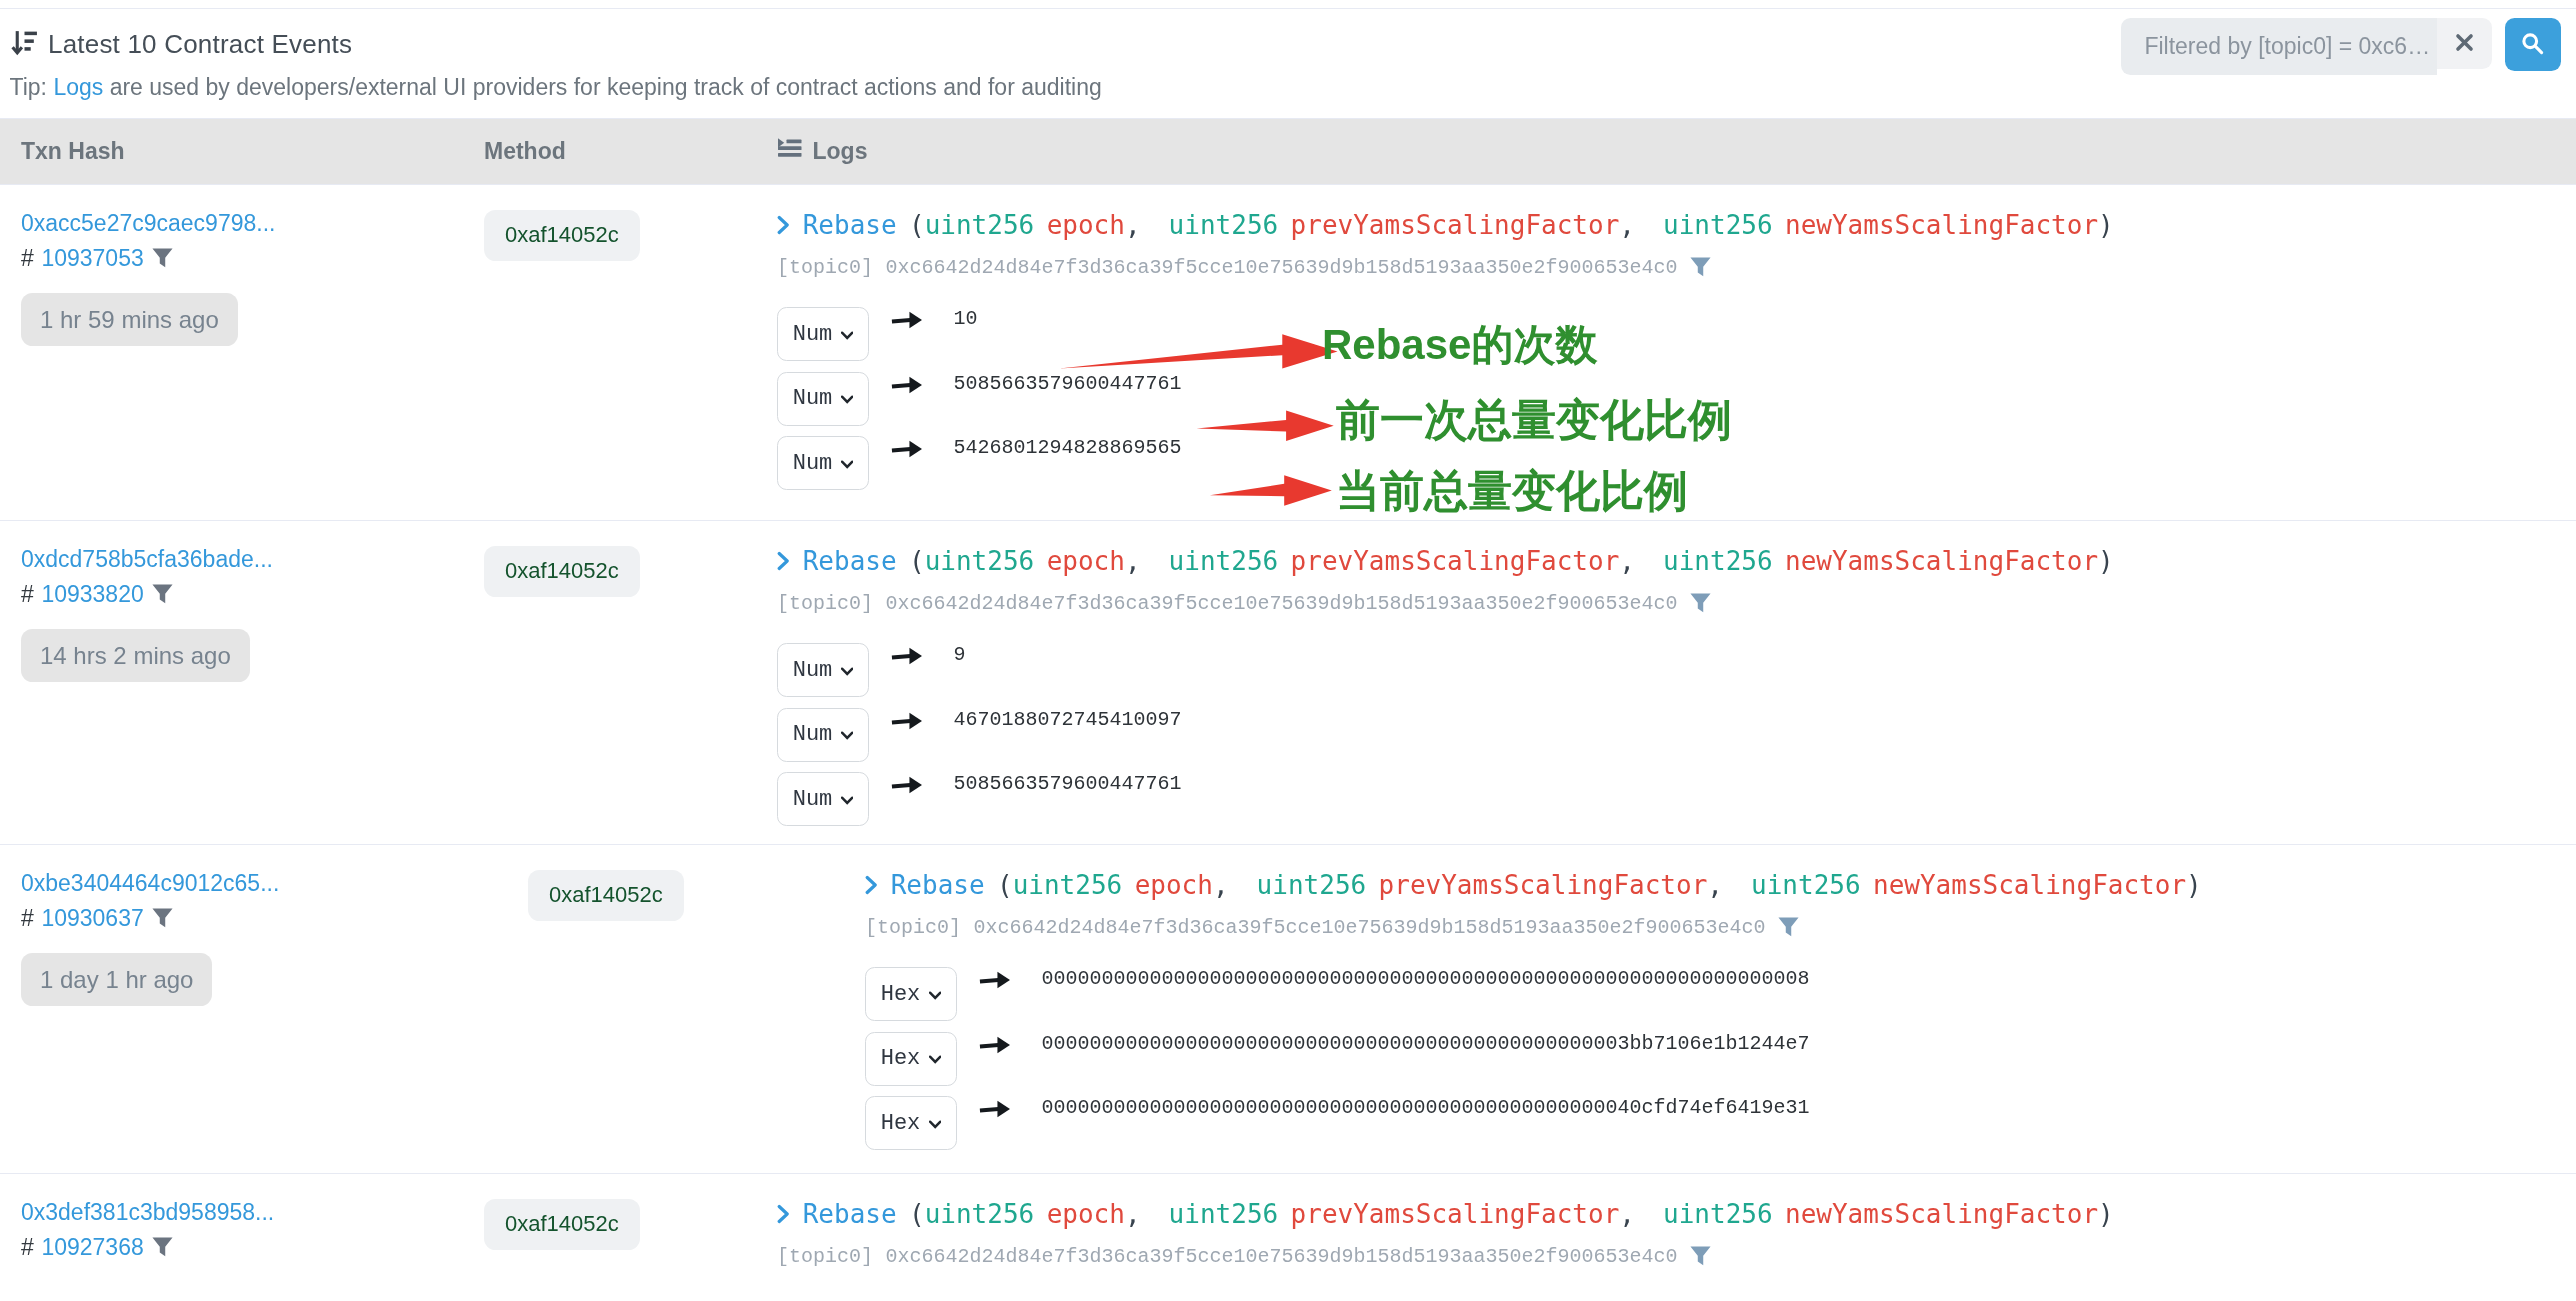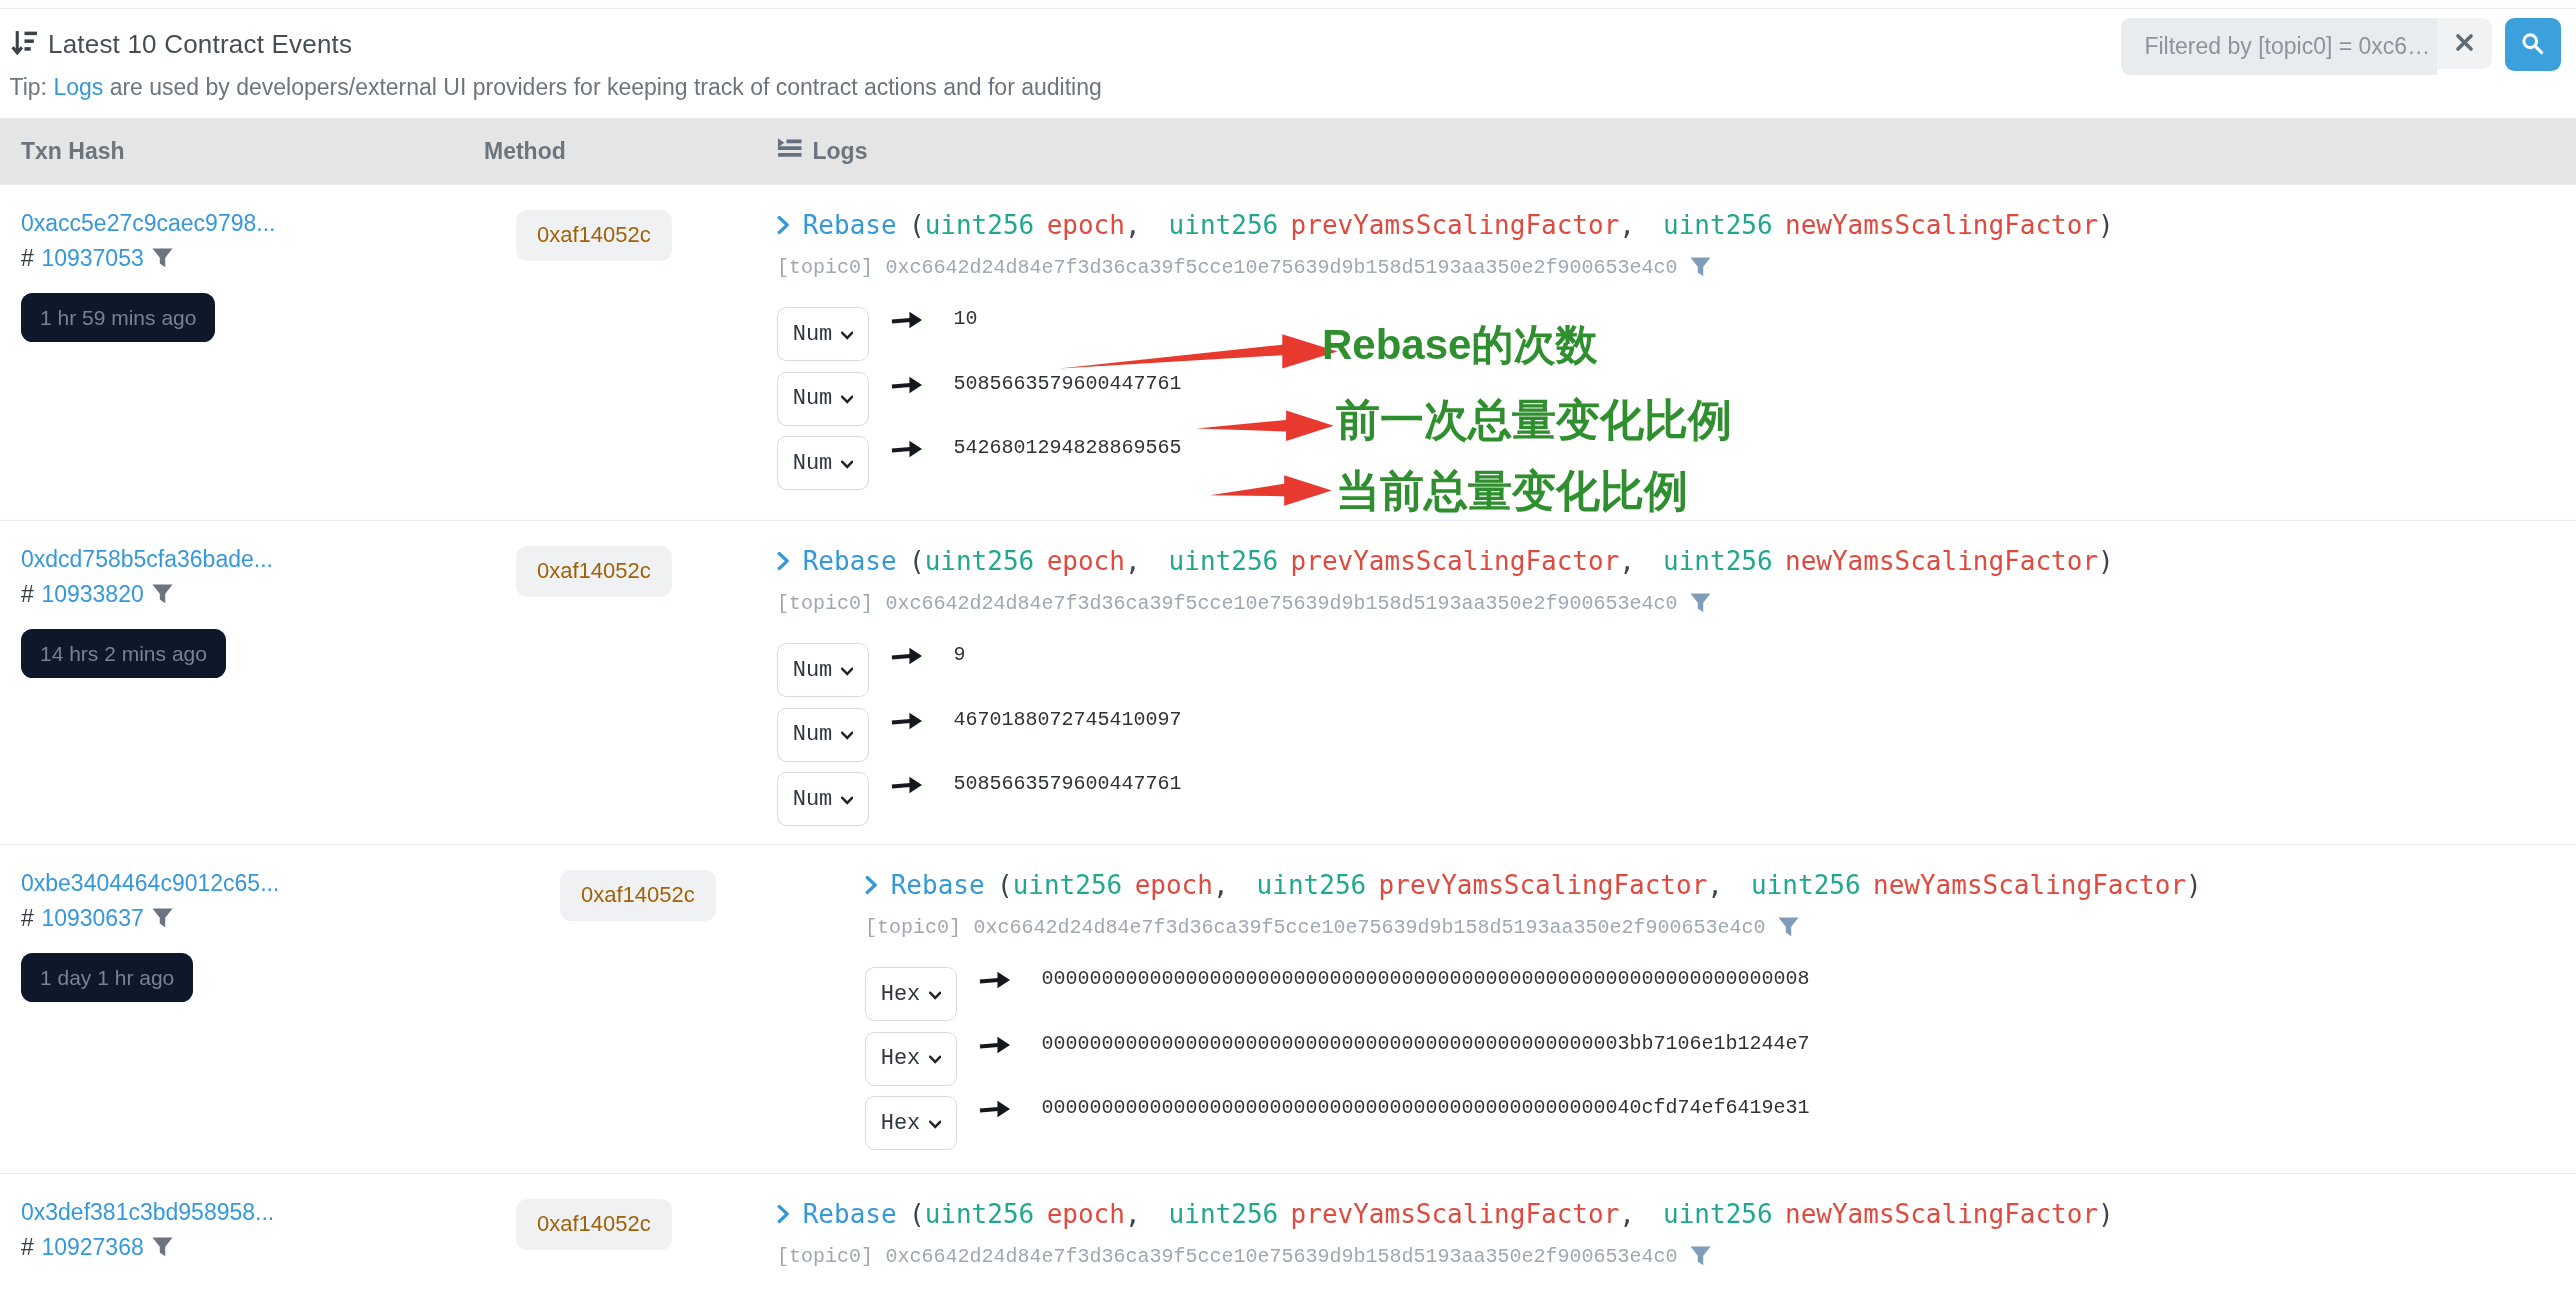--- a/index.html
+++ b/index.html
@@ -44,26 +44,26 @@
   .logs-head { display:flex; align-items:center; gap:9.5px; }
 
   .row { display:flex; padding-top: 25px; }
   .row + .row { border-top: 1px solid #e7eaf3; }
   .r1 { height: 335px; } .r2 { height: 324px; } .r3 { height: 329px; gap: 44px; } .r4 { height: 286px; }
 
   .txn-link, .block-link { color:#3498db; text-decoration:none; font-size:23px; cursor:pointer; }
   .block-line { margin-top: 8.6px; display:flex; align-items:center; gap:7.6px; font-size:23px; color:#343a40; }
   .funnel { display:inline-flex; cursor:pointer; }
   .age-badge {
-    display:inline-block; margin-top: 21px; padding: 12.4px 19px; background:#0f172a;
-    border-radius: 11.4px; color:#77838f; font-size: 21px;
+    display:inline-block; margin-top: 21px; padding: 12.4px 19px; background:#e5e5e5;
+    border-radius: 11.4px; color:#77838f; font-size: 24px;
   }
   .method-badge {
     display:inline-block; padding: 12.4px 21px; background:#eff1f3; border-radius: 11.4px;
-    color:#a16207; font-size: 22px; margin-left: 32px;
+    color:#14532d; font-size: 22px;
   }
 
   
   .sig-line { display:flex; align-items:center; white-space:pre; font-family:"DejaVu Sans Mono", monospace; font-size:26px; color:#38434e; }
   .sig-chevron { display:inline-flex; margin-right: 13.3px; cursor:pointer; }
   .sig-name { color:#3498db; text-decoration:none; cursor:pointer; }
   .sig-open { margin-left: 12.4px; }
   .sig-type { color:#1fa78f; margin-right: 12.4px; }
   .sig-pname { color:#e0493d; }
   .sig-sep { margin-right: 12.4px; }

